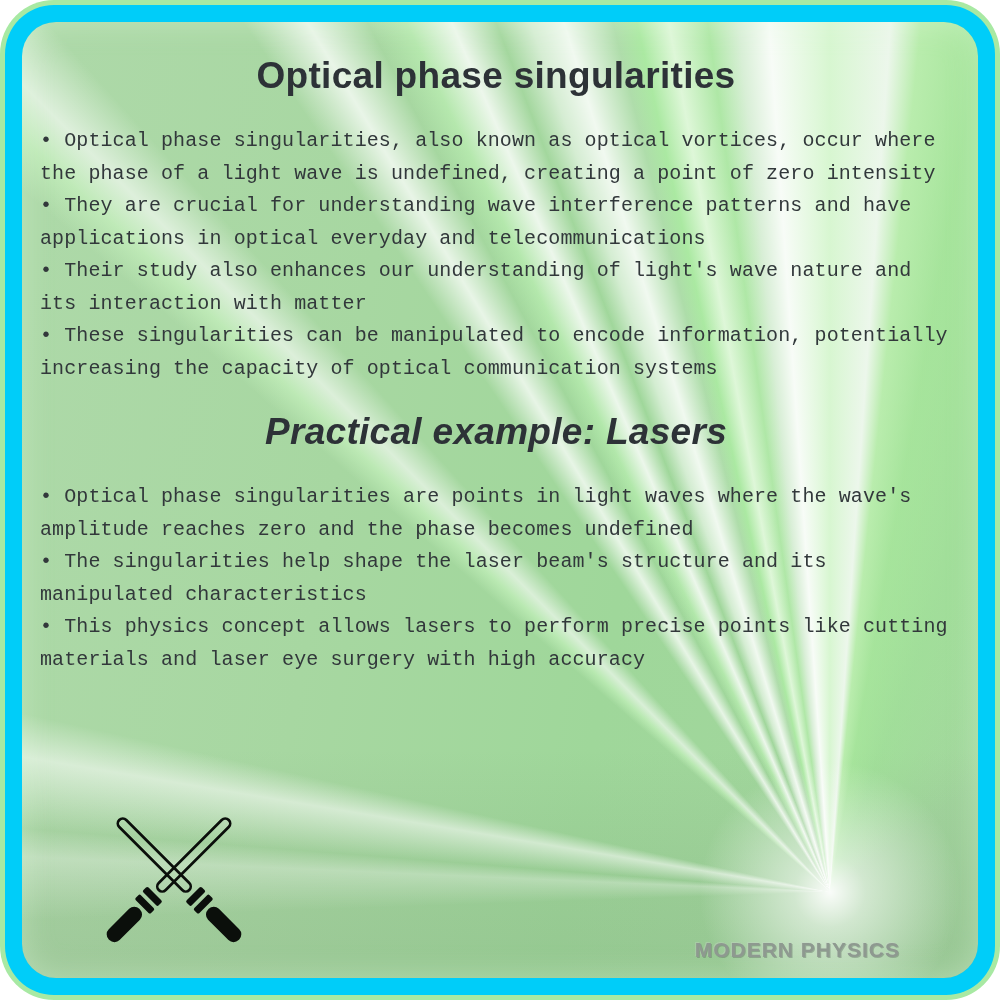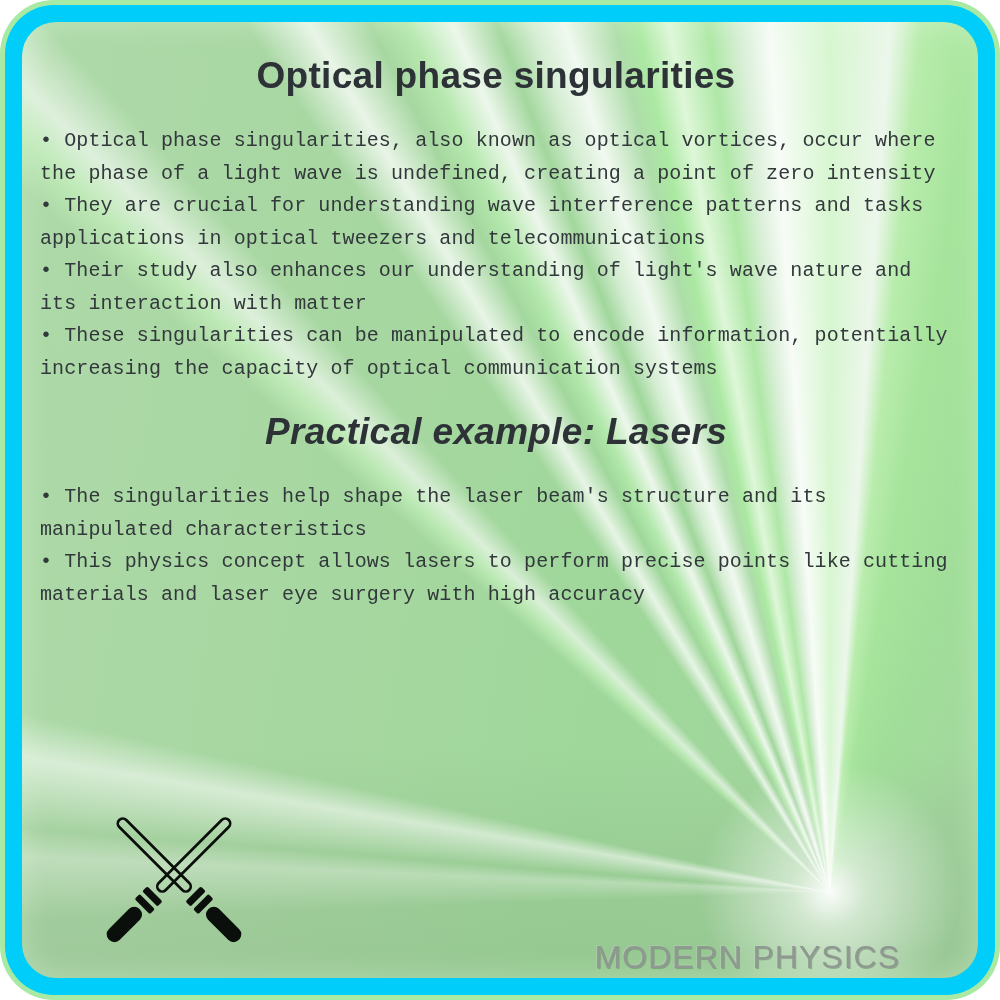--- a/index.html
+++ b/index.html
@@ -69,45 +69,46 @@
   h1{ margin-top:33px; }
   h2{ margin-top:26px;font-style:italic; }
   .bullets{ margin-top:28px; }
   .bullets p{
     margin:0;font-size:20px;line-height:32.5px;letter-spacing:0.1px;color:#32383b;font-family:Liberation Mono, monospace;
   }
   .sabers{
     position:absolute;left:62px;bottom:6px;width:180px;height:180px;
   }
   .brand{
-    position:absolute;right:78px;bottom:2px;
-    font-size:32px;font-weight:400;letter-spacing:1px;
+    position:absolute;right:78px;bottom:16px;
+    font-size:21px;font-weight:700;letter-spacing:1px;
     color:#8e9990;
     text-shadow:1px 1px 0 rgba(100,112,102,0.45), -1px -1px 0 rgba(200,212,200,0.35);
   }
 </style>
 </head>
 <body>
 
 <div class="card">
   <div class="cyan-ring"></div>
   <div class="content">
     <div class="text-col">
       <h1>Optical phase singularities</h1>
 
       <div class="bullets">
         <p>• Optical phase singularities, also known as optical vortices, occur where the phase of a light wave is undefined, creating a point of zero intensity</p>
-        <p>• They are crucial for understanding wave interference patterns and tasks applications in optical tweezers and telecommunications</p>
+        <p>• They are crucial for understanding wave interference patterns and have applications in optical everyday and telecommunications</p>
         <p>• Their study also enhances our understanding of light's wave nature and its interaction with matter</p>
         <p>• These singularities can be manipulated to encode information, potentially increasing the capacity of optical communication systems</p>
       </div>
 
       <h2>Practical example: Lasers</h2>
 
       <div class="bullets">
+        <p>• Optical phase singularities are points in light waves where the wave's amplitude reaches zero and the phase becomes undefined</p>
         <p>• The singularities help shape the laser beam's structure and its manipulated characteristics</p>
         <p>• This physics concept allows lasers to perform precise points like cutting materials and laser eye surgery with high accuracy</p>
       </div>
     </div>
 
     <svg class="sabers" viewBox="0 0 200 200" aria-hidden="true">
 
       <g transform="rotate(-45 100 92)">
         <rect x="94.5" y="6" width="11" height="110" rx="5.5" fill="none" stroke="#0b0f0b" stroke-width="3"></rect>
         <rect x="88" y="122" width="24" height="8" rx="2" fill="#0b0f0b"></rect>

